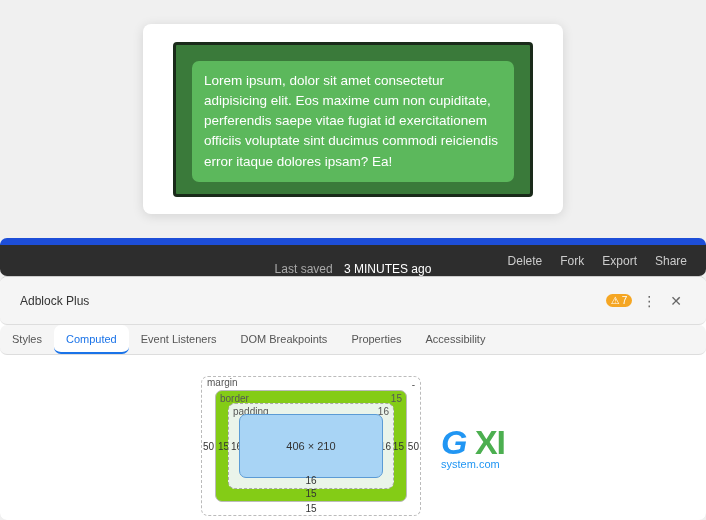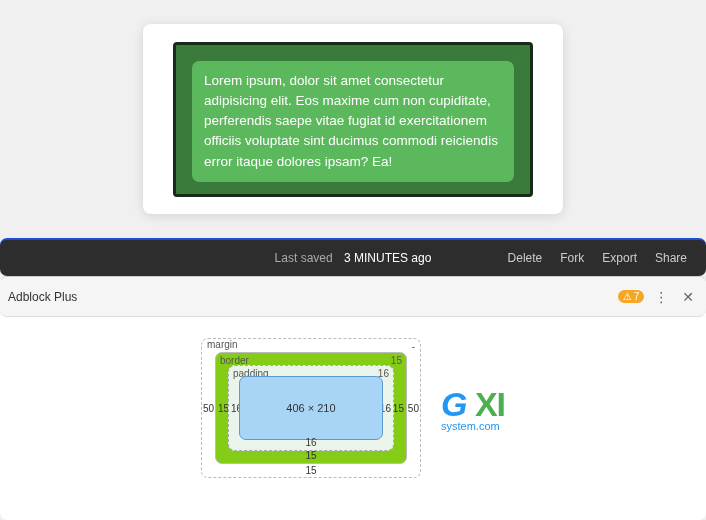--- a/index.html
+++ b/index.html
@@ -51,25 +51,25 @@
       line-height: 1.5;
       padding: 10px 12px;
       width: 100%;
     }
 
     
     .toolbar {
       background: #2d2d2d;
       height: 38px;
       display: flex;
-      align-items: center;
+      align-items: flex-end;
       justify-content: center;
       gap: 0;
       position: relative;
-      border-top: 2px solid #1d4ed8;
+      border-top: 7px solid #1d4ed8;
     }
 
     .toolbar-center {
       display: flex;
       align-items: center;
       gap: 4px;
       font-size: 12px;
       color: #aaa;
     }
 
@@ -98,24 +98,24 @@
     
     .devtools-panel {
       background: #fff;
       border-top: 1px solid #ccc;
       height: 244px;
     }
 
     .devtools-header {
       background: #f5f5f5;
       border-bottom: 1px solid #ddd;
-      height: 40px;
-      display: flex;
-      align-items: center;
-      padding: 0 8px;
+      height: 48px;
+      display: flex;
+      align-items: center;
+      padding: 0 20px;
       justify-content: space-between;
     }
 
     .devtools-title {
       font-size: 12px;
       color: #333;
       font-weight: 500;
     }
 
     .devtools-actions {
@@ -215,20 +215,28 @@
     <div class="devtools-actions">
       <div class="warning-badge">
         <span>⚠</span>
         <span>7</span>
       </div>
       <span class="icon-btn">⋮</span>
       <span class="icon-btn">✕</span>
     </div>
   </div>
 
+  <div class="tabs-bar">
+    <div class="tab">Styles</div>
+    <div class="tab active">Computed</div>
+    <div class="tab">Event Listeners</div>
+    <div class="tab">DOM Breakpoints</div>
+    <div class="tab">Properties</div>
+    <div class="tab">Accessibility</div>
+  </div>
 
   <div class="computed-content">
     <div class="box-model-container">
 
       <div style="position:relative; width:220px; height:140px;">
 
         <span style="position:absolute;top:1px;left:6px;font-size:10px;color:#555;">margin</span>
         <span style="position:absolute;top:3px;right:6px;font-size:10px;color:#555;">-</span>
 
         <span style="position:absolute;left:2px;top:50%;transform:translateY(-50%);font-size:10px;color:#333;">50</span>

